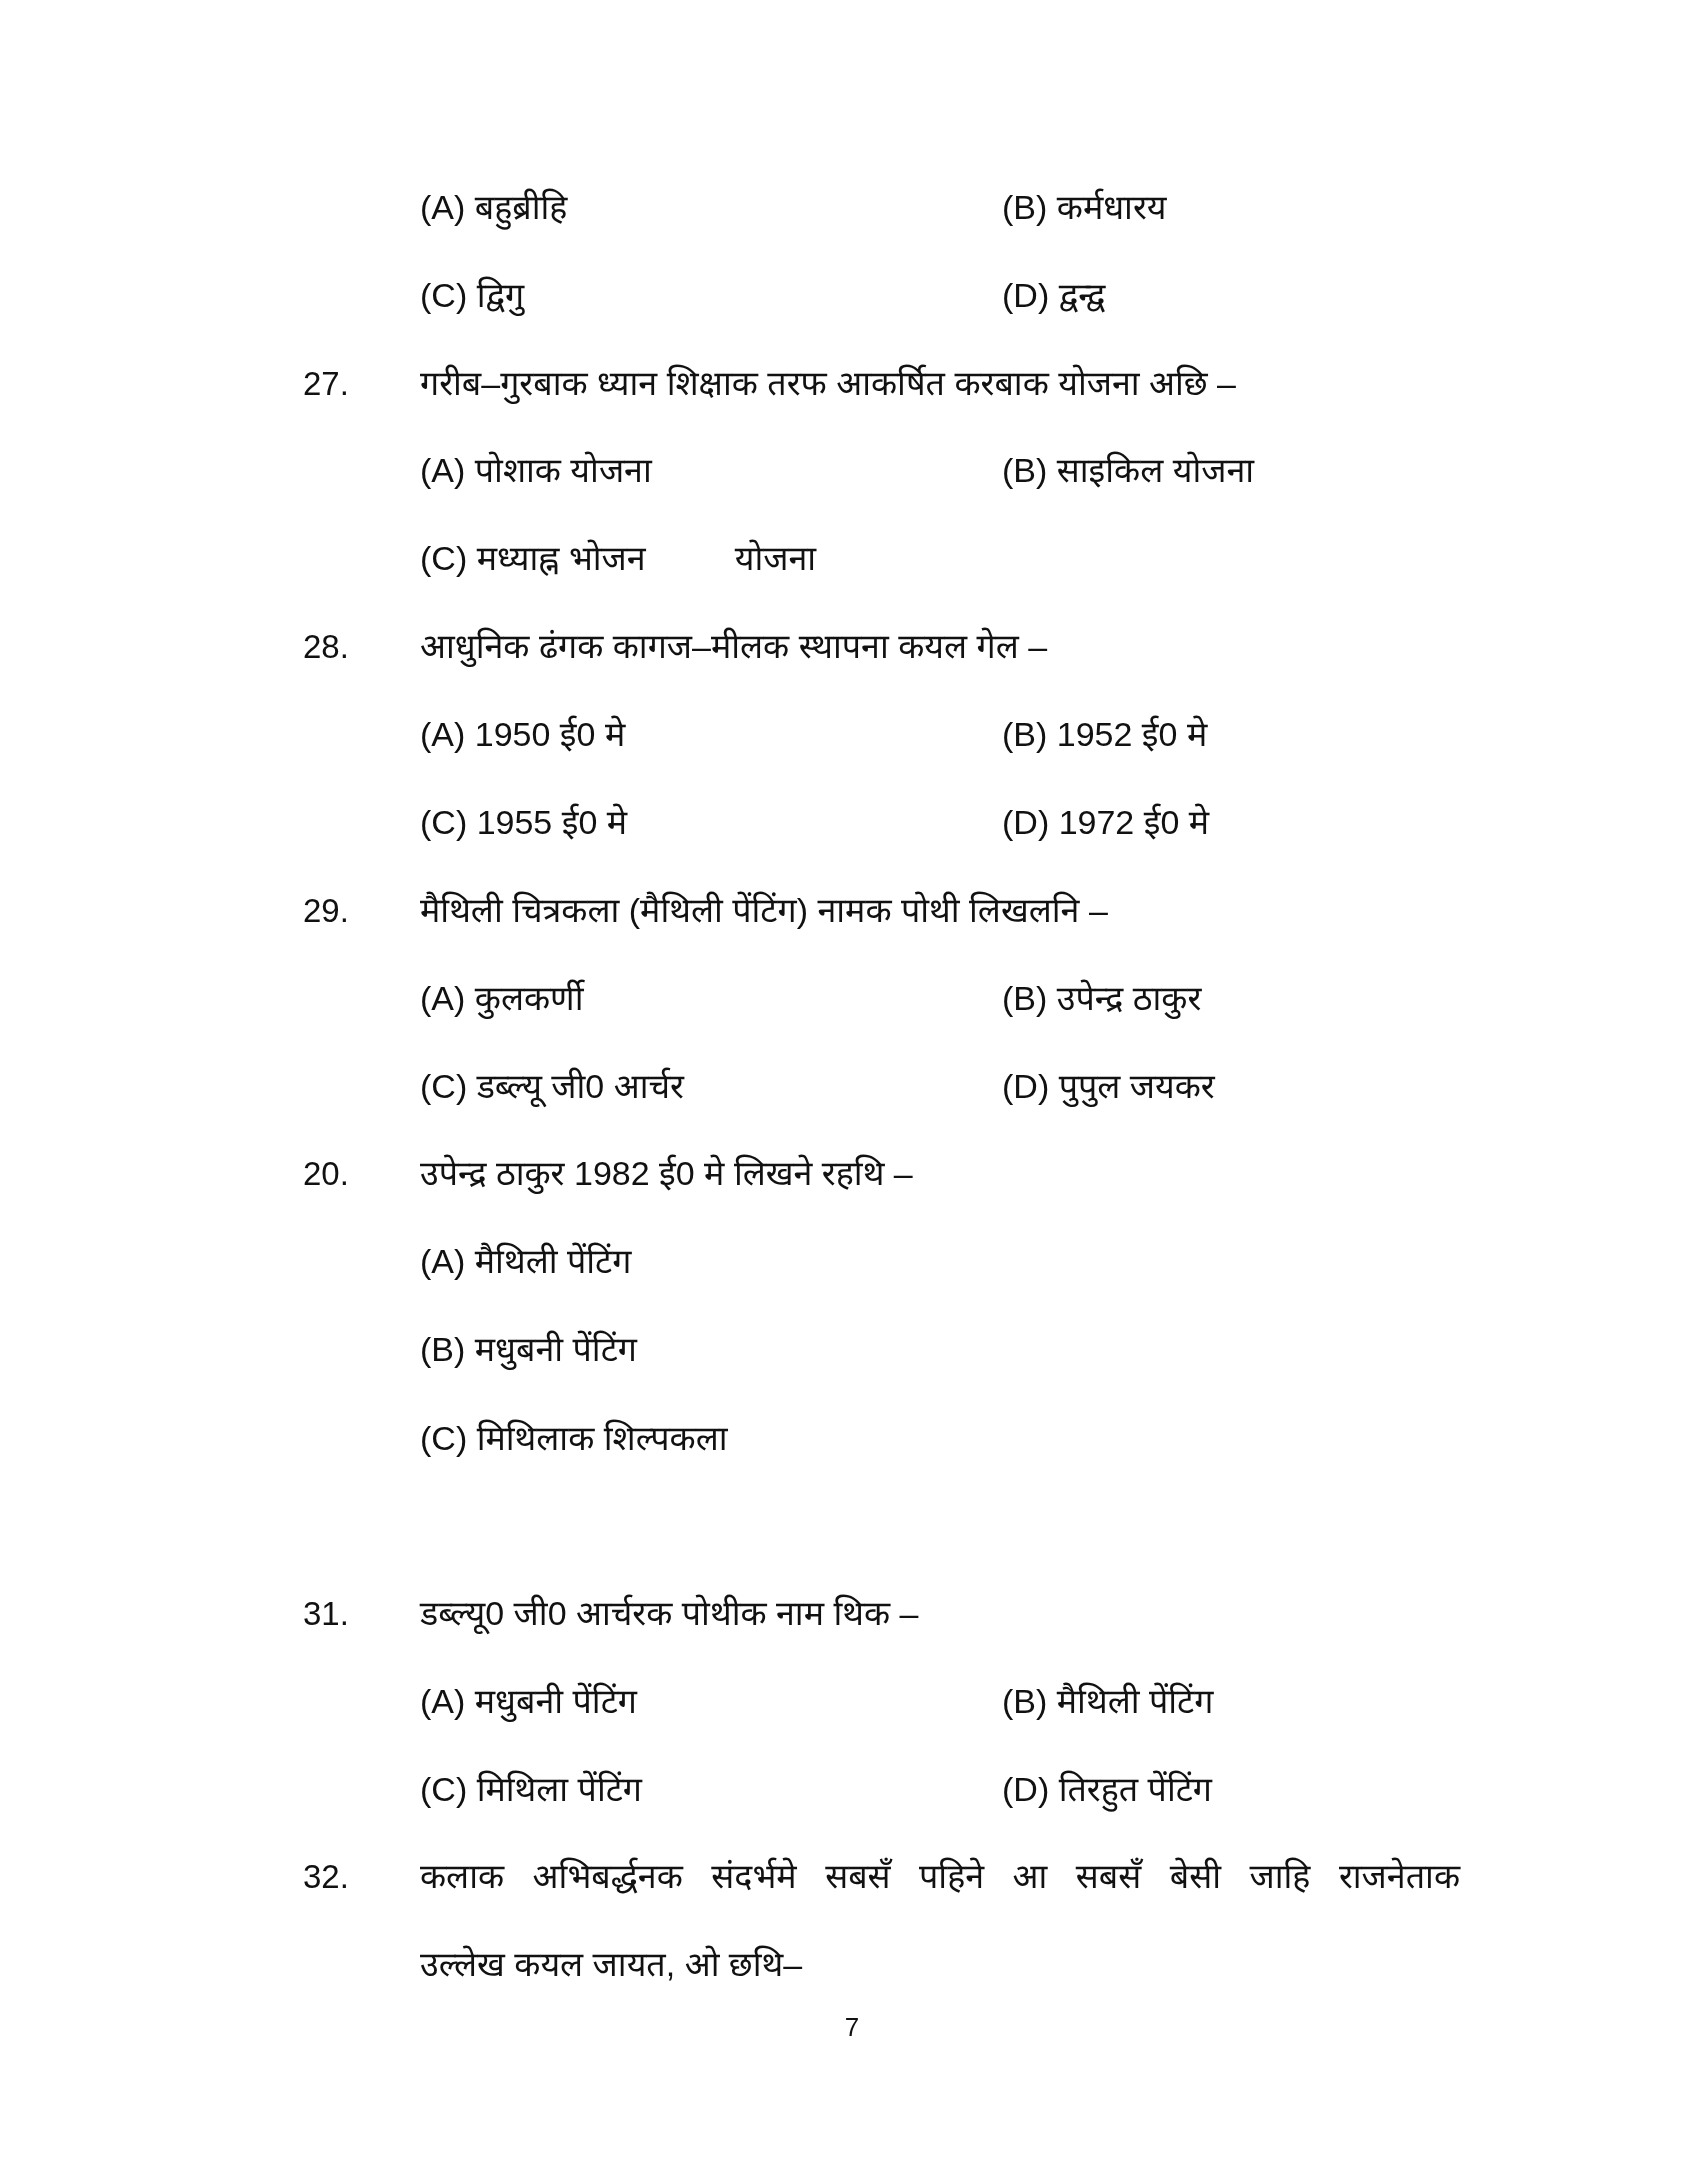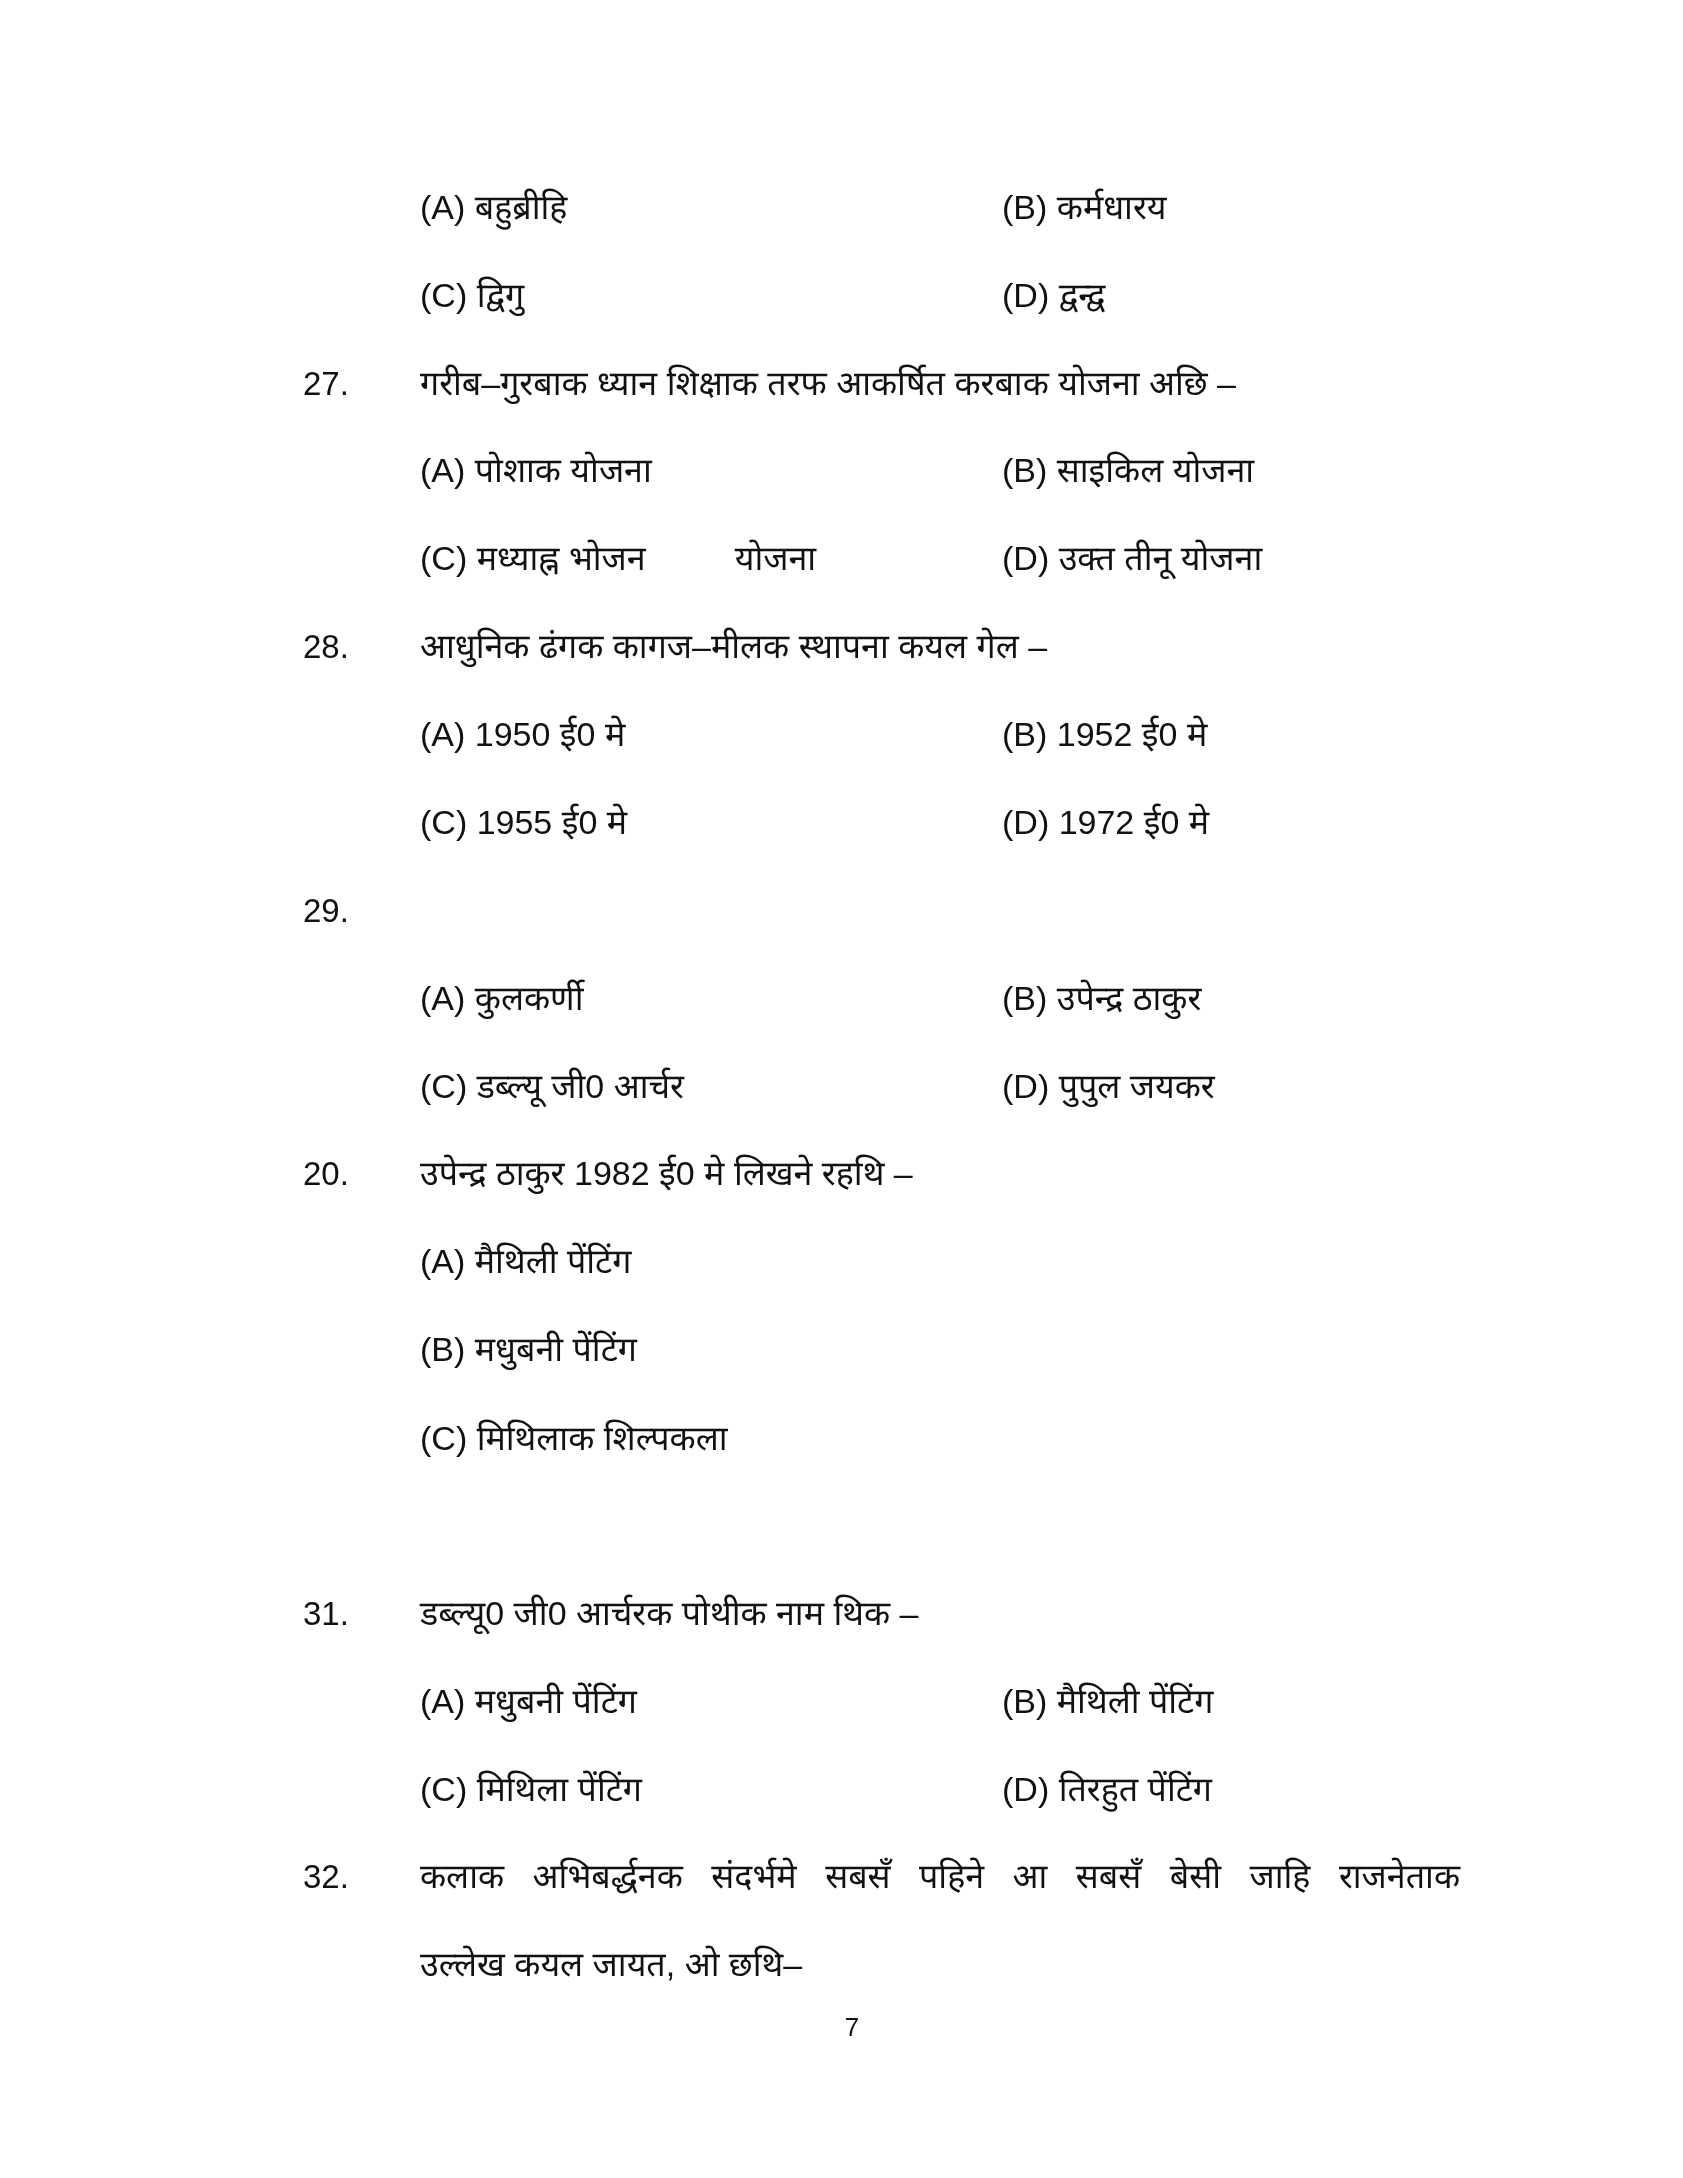--- a/index.html
+++ b/index.html
@@ -33,30 +33,30 @@
   <div class="line col-a" style="top:208px">(A) बहुब्रीहि</div>
   <div class="line col-b" style="top:208px">(B) कर्मधारय</div>
   <div class="line col-a" style="top:296px">(C) द्विगु</div>
   <div class="line col-b" style="top:296px">(D) द्वन्द्व</div>
 
   <div class="line qnum" style="top:384px">27.</div>
   <div class="line qtext" style="top:384px">गरीब–गुरबाक ध्यान शिक्षाक तरफ आकर्षित करबाक योजना अछि –</div>
   <div class="line col-a" style="top:471px">(A) पोशाक योजना</div>
   <div class="line col-b" style="top:471px">(B) साइकिल योजना</div>
   <div class="line col-a" style="top:559px"><span>(C) मध्याह्न भोजन</span><span class="gap"></span><span>योजना</span></div>
-  <div class="line col-b" style="top:559px">(D) उक्त तीनू योजना</div>
 
   <div class="line qnum" style="top:647px">28.</div>
   <div class="line qtext" style="top:647px">आधुनिक ढंगक कागज–मीलक स्थापना कयल गेल –</div>
   <div class="line col-a" style="top:735px">(A) 1950 ई0 मे</div>
   <div class="line col-b" style="top:735px">(B) 1952 ई0 मे</div>
   <div class="line col-a" style="top:823px">(C) 1955 ई0 मे</div>
   <div class="line col-b" style="top:823px">(D) 1972 ई0 मे</div>
 
   <div class="line qnum" style="top:911px">29.</div>
+  <div class="line qtext" style="top:911px">मैथिली चित्रकला (मैथिली पेंटिंग) नामक पोथी लिखलनि –</div>
   <div class="line col-a" style="top:999px">(A) कुलकर्णी</div>
   <div class="line col-b" style="top:999px">(B) उपेन्द्र ठाकुर</div>
   <div class="line col-a" style="top:1087px">(C) डब्ल्यू जी0 आर्चर</div>
   <div class="line col-b" style="top:1087px">(D) पुपुल जयकर</div>
 
   <div class="line qnum" style="top:1174px">20.</div>
   <div class="line qtext" style="top:1174px">उपेन्द्र ठाकुर 1982 ई0 मे लिखने रहथि –</div>
   <div class="line col-a" style="top:1262px">(A) मैथिली पेंटिंग</div>
   <div class="line col-a" style="top:1350px">(B) मधुबनी पेंटिंग</div>
   <div class="line col-a" style="top:1439px">(C) मिथिलाक शिल्पकला</div>

